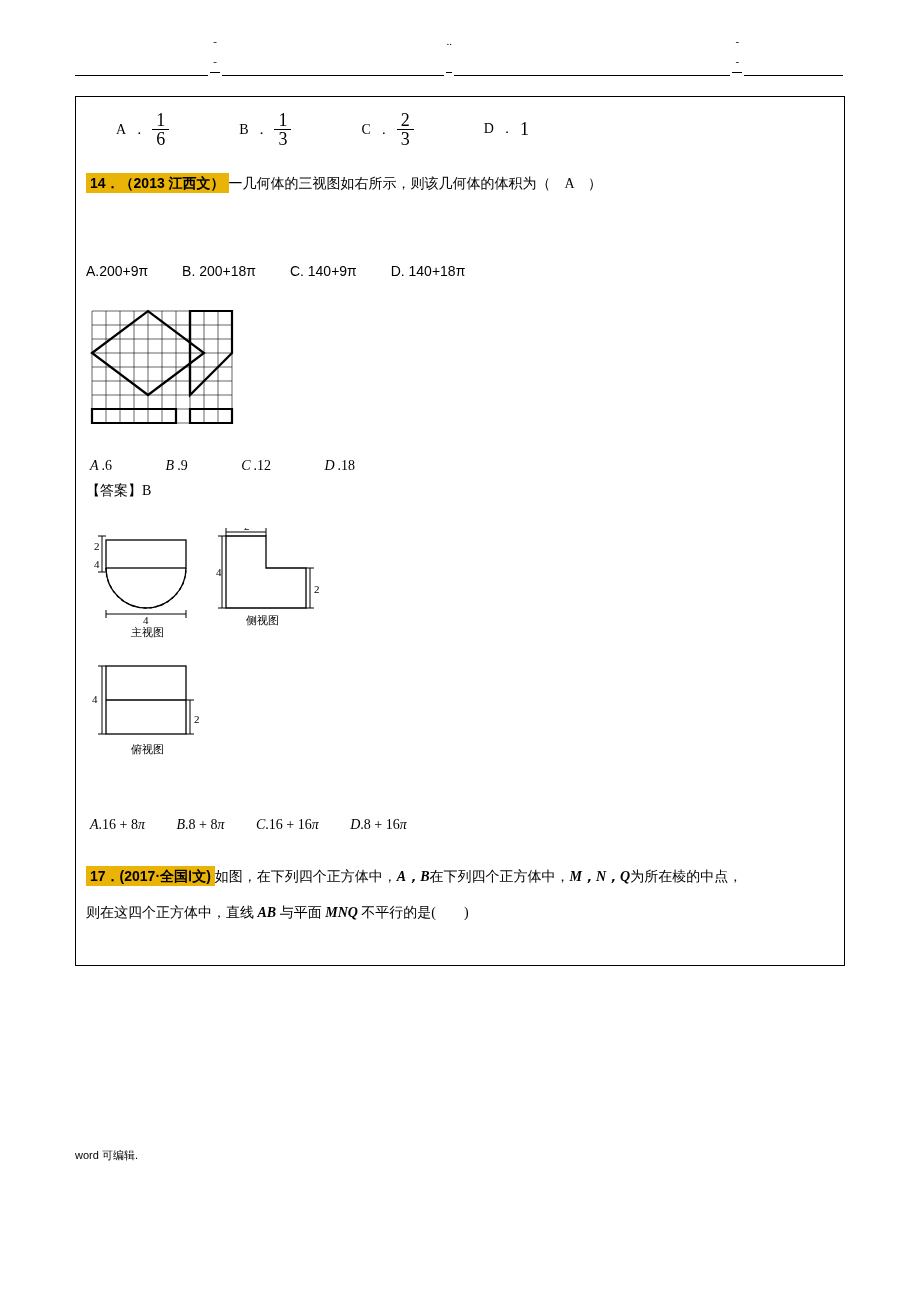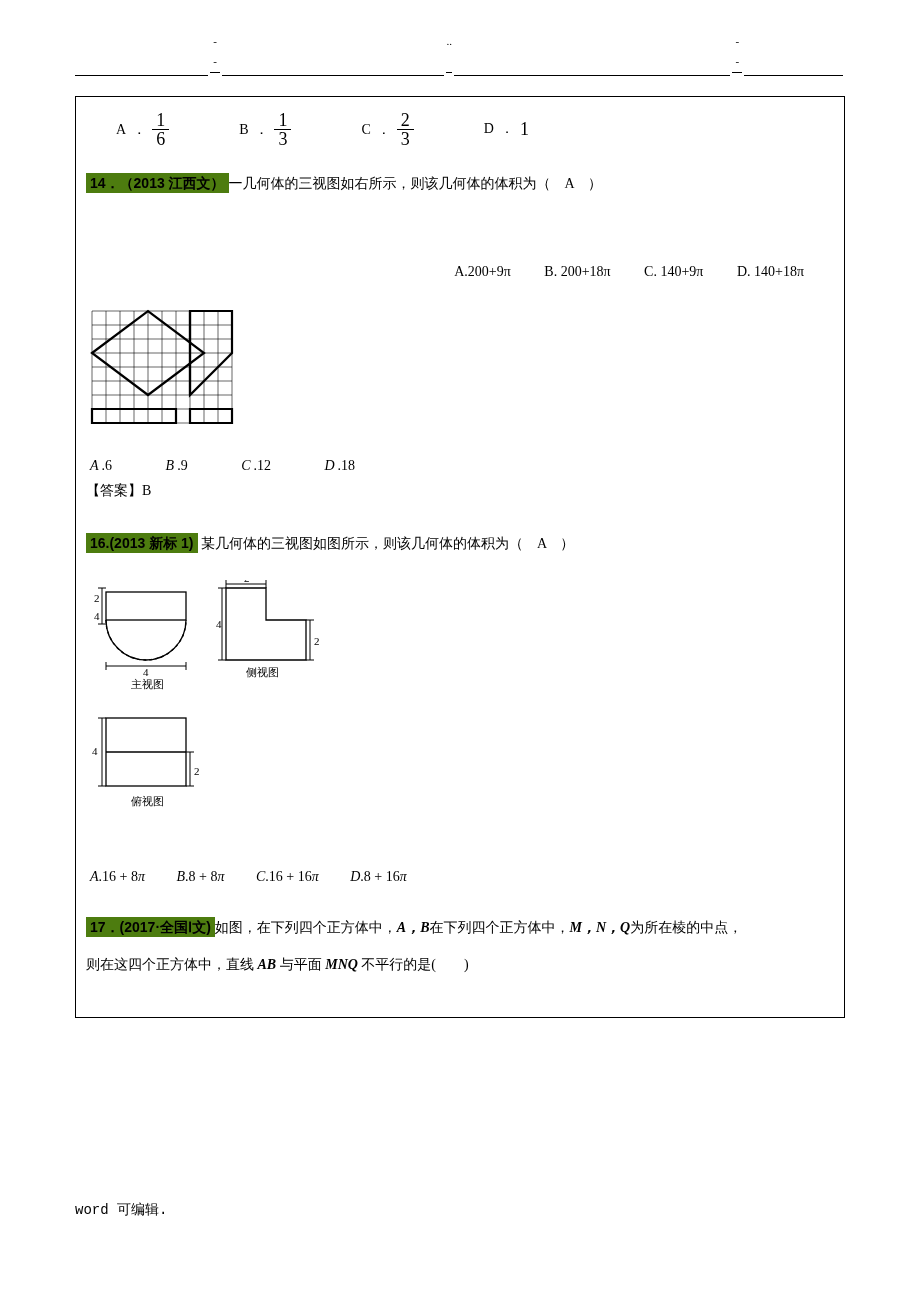--- a/index.html
+++ b/index.html
@@ -59,29 +59,28 @@
       align-items: center;
       font-family: "Times New Roman", serif;
       font-size: 18px;
       line-height: 1;
       vertical-align: middle;
     }
     .frac .num { border-bottom: 1px solid #000; padding: 0 4px; }
     .frac .den { padding: 0 4px; }
     .q-line { margin-bottom: 20px; line-height: 2.2; }
     .q-tag {
-      background: #4d7c0f;
+      background: #eab308;
       padding: 2px 4px;
       font-weight: bold;
       font-family: Arial, sans-serif;
     }
     .opt-row2 {
-      font-family: Liberation Serif, serif;
-      margin-bottom: 20px;
-      text-align: right;
+      font-family: Liberation Sans, sans-serif;
+      margin-bottom: 20px;
     }
     .opt-row2 span { margin-right: 30px; }
     .grid-fig {
       margin-bottom: 12px;
     }
     .opt-row3 {
       font-family: "Times New Roman", serif;
       font-style: italic;
       padding-left: 4px;
     }
@@ -94,22 +93,22 @@
     .opt-row4 {
       font-family: "Times New Roman", serif;
       margin-bottom: 20px;
       padding-left: 4px;
     }
     .opt-row4 .opt-item { display: inline-block; margin-right: 28px; text-align: center; }
     .opt-row4 .lab { font-style: italic; }
     .italic { font-style: italic; font-family: "Times New Roman", serif; font-weight: bold; }
     .footer {
       margin-top: 180px;
-      font-family: Liberation Mono, monospace;
-      font-size: 14px;
+      font-family: Liberation Sans, sans-serif;
+      font-size: 11px;
     }
   </style>
 </head>
 <body>
 
 <div class="header-line">
   <span class="seg1"></span>
   <span class="dash">- -</span>
   <span class="seg2"></span>
   <span class="dot">..</span>
@@ -203,23 +202,20 @@
     <span><span class="lab">A</span><span>.6</span></span>
     <span><span class="lab">B</span><span>.9</span></span>
     <span><span class="lab">C</span><span>.12</span></span>
     <span><span class="lab">D</span><span>.18</span></span>
   </div>
 
   <div class="answer">
     <span>【答案】</span><span>B</span>
   </div>
 
-  <div class="q-line">
-    <span class="q-tag">16.(2013 新标 1)</span> <span>某几何体的三视图如图所示，则该几何体的体积为（</span>　<span>A</span>　<span>）</span>
-  </div>
 
   <div class="three-views">
     <svg width="260" height="260" viewBox="0 0 260 260" font-family="SimSun" font-size="11">
       <g stroke="#000" stroke-width="1.3" fill="none">
         <rect x="20" y="12" width="80" height="28"></rect>
         <path d="M20,40 A40,40 0 0 0 100,40" stroke-dasharray="3,3"></path>
         <path d="M20,40 A40,40 0 0 0 100,40"></path>
         <path d="M16,8 L16,44 M12,8 L20,8 M12,44 L20,44" stroke-width="1"></path>
         <path d="M20,86 L100,86 M20,82 L20,90 M100,82 L100,90" stroke-width="1"></path>
       </g>

